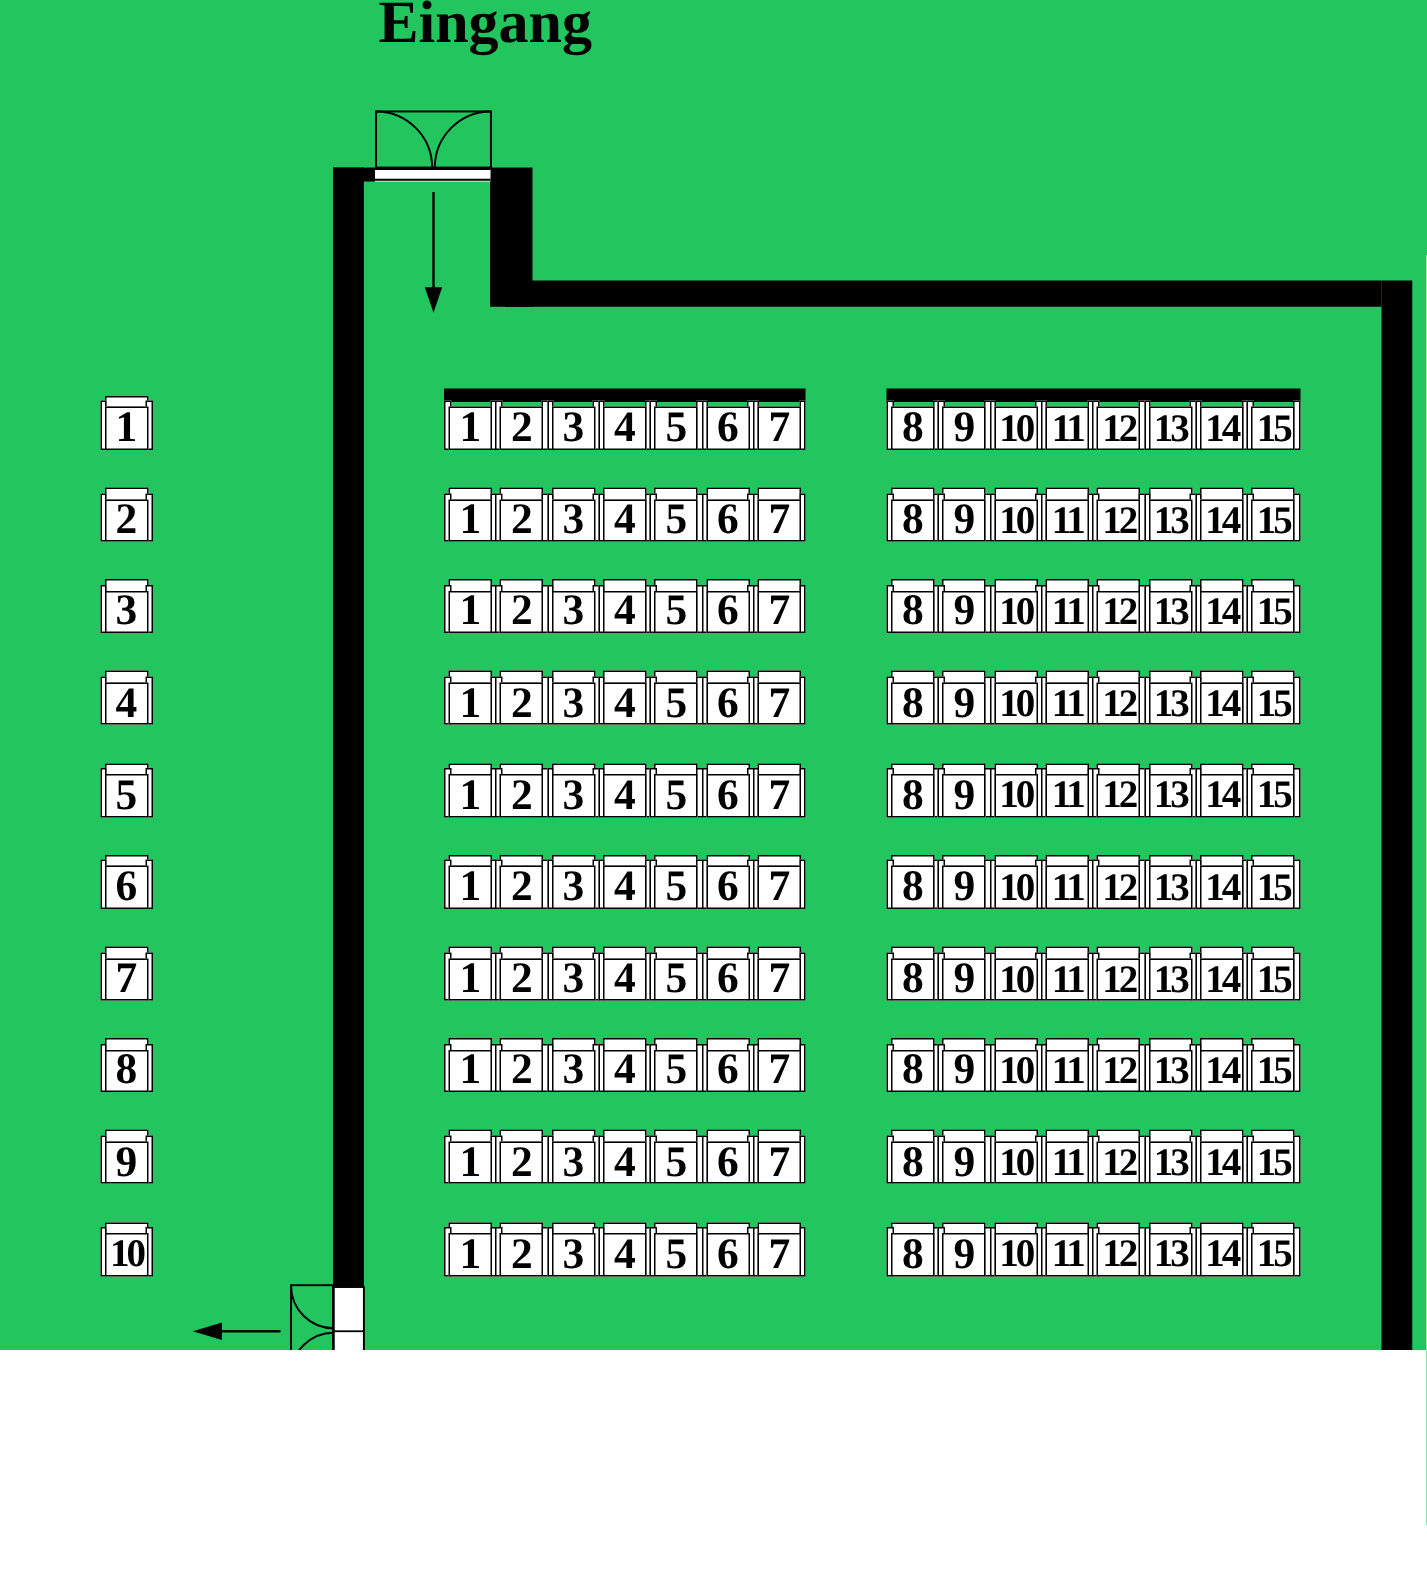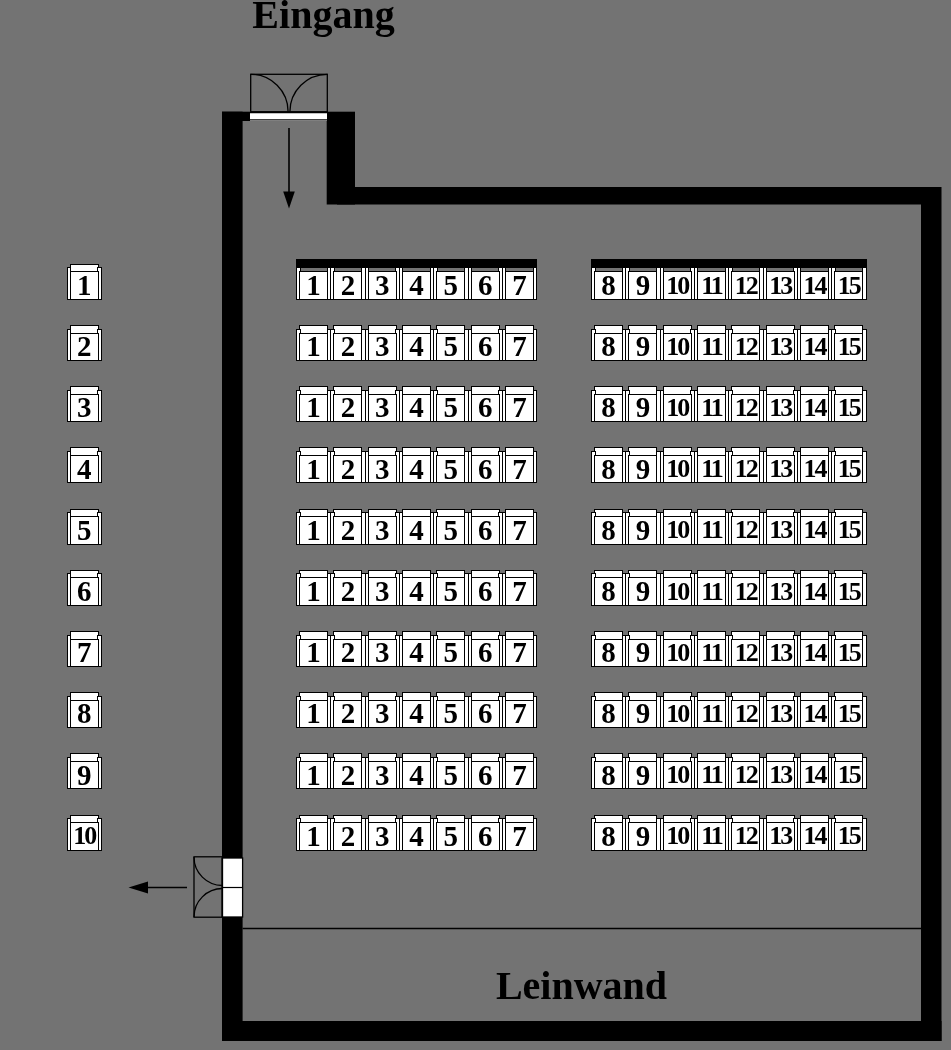--- a/index.html
+++ b/index.html
@@ -1,18 +1,18 @@
 <!DOCTYPE html>
 <html><head>
 <meta charset="utf-8">
 <style>
   html,body { margin:0; padding:0; background:#ffffff; }
   #canvas {
-    position:relative; width:951px; height:1050px;
-    background:#737373; overflow:hidden;
+    position:relative; width:951px; height:900px;
+    background:#22c55e; overflow:hidden;
     font-family:"Liberation Serif","DejaVu Serif",serif;
   }
   #floorplan { position:absolute; left:0; top:0; }
 
   .plan-label {
     position:absolute; color:#000; font-weight:bold; font-size:40px;
     line-height:44px; text-align:center; white-space:nowrap;
   }
   #lbl-entrance { left:250px; top:-7px;  width:147px; }
   #lbl-row      { left:30px;  top:173px; width:110px; }

